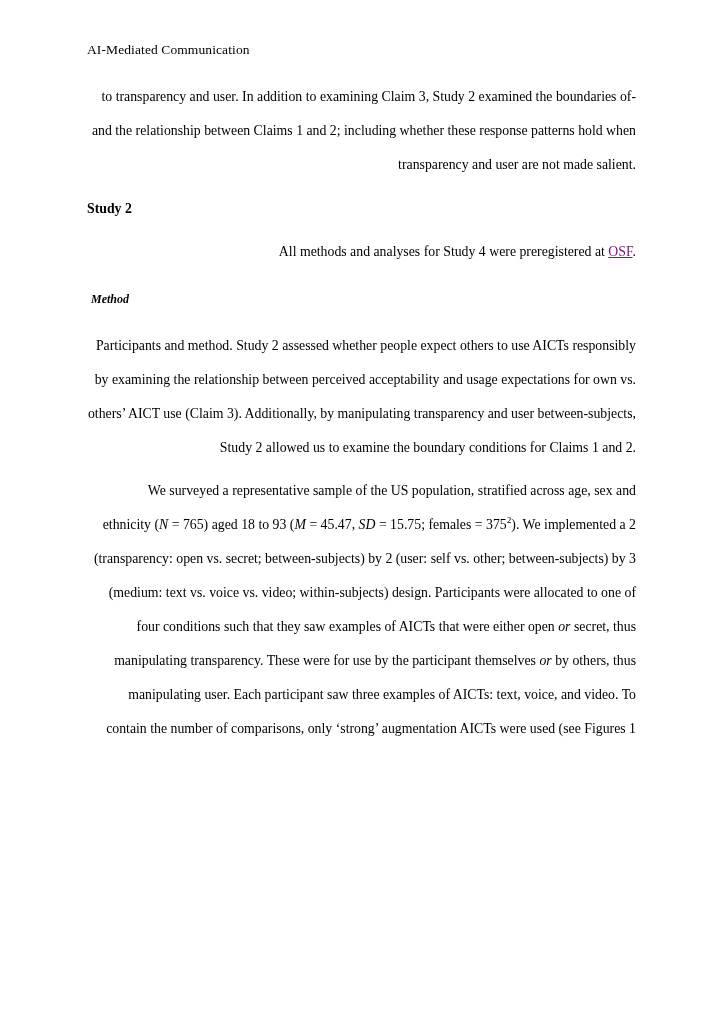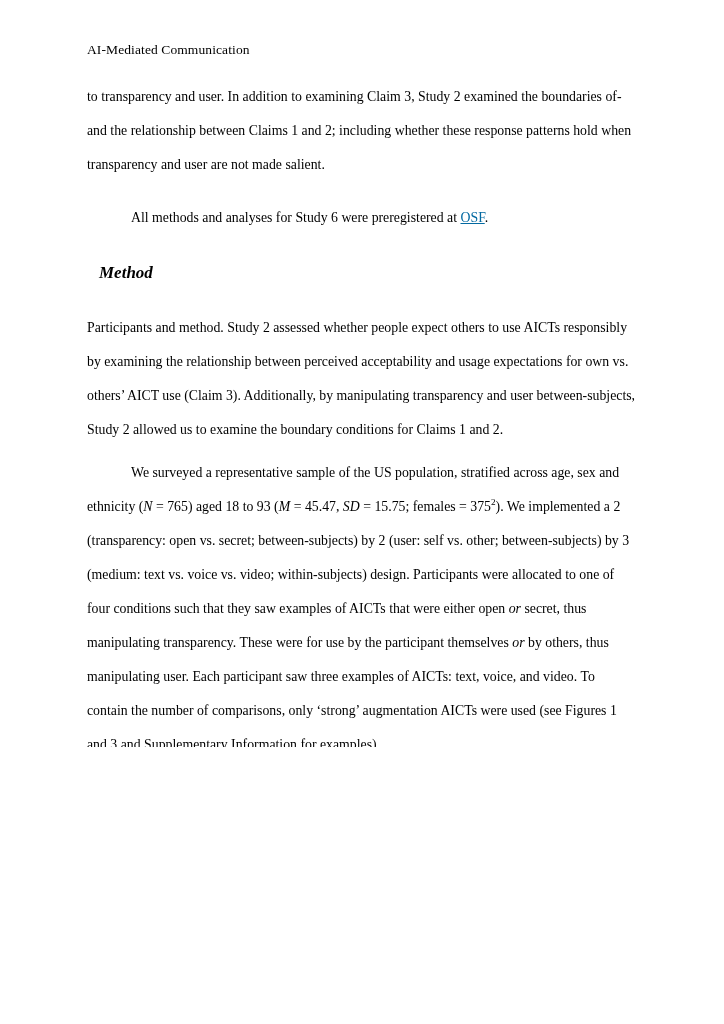--- a/index.html
+++ b/index.html
@@ -30,48 +30,48 @@
   }
   .body-col {
     position: absolute;
     left: 87px;
     top: 80px;
     width: 549px;
   }
   .para {
     font-size: 13.8px;
     line-height: 34px;
-    text-align: left;
+    text-align: right;
     margin: 0;
     text-indent: 0;
     -webkit-font-smoothing: antialiased;
   }
   .para.indent {
     text-indent: 44px;
   }
   .heading-bold {
     font-size: 13.8px;
     line-height: 34px;
     font-weight: bold;
     margin: 0;
   }
   .heading-bold-italic {
-    font-size: 17px;
+    font-size: 12px;
     line-height: 34px;
     font-weight: bold;
     font-style: italic;
-    margin: 12px;
+    margin: 4px;
   }
   .gap-short { height: 10px; }
   .gap-mid { height: 9px; }
   b.run-in { font-weight: normal; }
   i.term { font-style: italic; margin-top: 12px; }
   i.stat { font-style: italic; }
   a.link {
-    color: #0369a1;
+    color: #701a75;
     text-decoration: underline;
   }
   sup.fn {
     font-size: 9.2px;
     vertical-align: super;
     line-height: 0;
   }
   .footnote-area {
     position: absolute;
     left: 87px;
@@ -103,24 +103,25 @@
   <div class="running-head">AI-Mediated Communication</div>
 
   <div class="body-col">
 
     <p class="para">
       <span>to transparency and user. In addition to examining Claim 3, Study 2 examined the boundaries of- and the relationship between Claims 1 and 2; including whether these response patterns hold when transparency and user are not made salient.</span>
     </p>
 
     <div class="gap-short"></div>
 
+    <p class="heading-bold">Study 2</p>
 
     <div class="gap-mid"></div>
 
-    <p class="para indent"><span>All methods and analyses for Study 6 were preregistered at </span><a class="link" href="#">OSF</a><span>.</span></p>
+    <p class="para indent"><span>All methods and analyses for Study 4 were preregistered at </span><a class="link" href="#">OSF</a><span>.</span></p>
 
     <div class="gap-mid"></div>
 
     <p class="heading-bold-italic">Method</p>
 
     <div class="gap-mid"></div>
 
     <p class="para"><b class="run-in">Participants and method.</b><span> Study 2 assessed whether people expect others to use AICTs responsibly by examining the relationship between perceived acceptability and usage expectations for own vs. others’ AICT use (Claim 3). Additionally, by manipulating transparency and user between-subjects, Study 2 allowed us to examine the boundary conditions for Claims 1 and 2.</span></p>
 
     <div class="gap-mid"></div>

